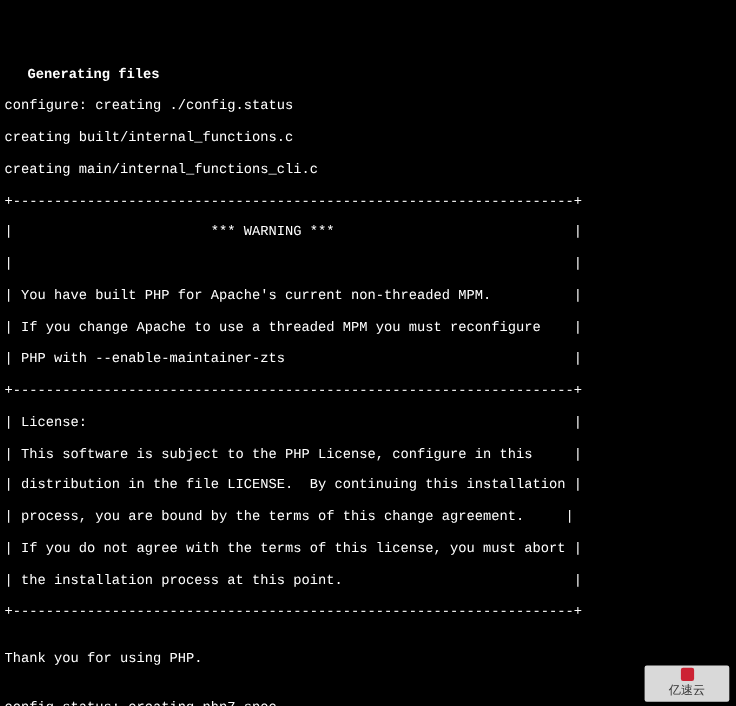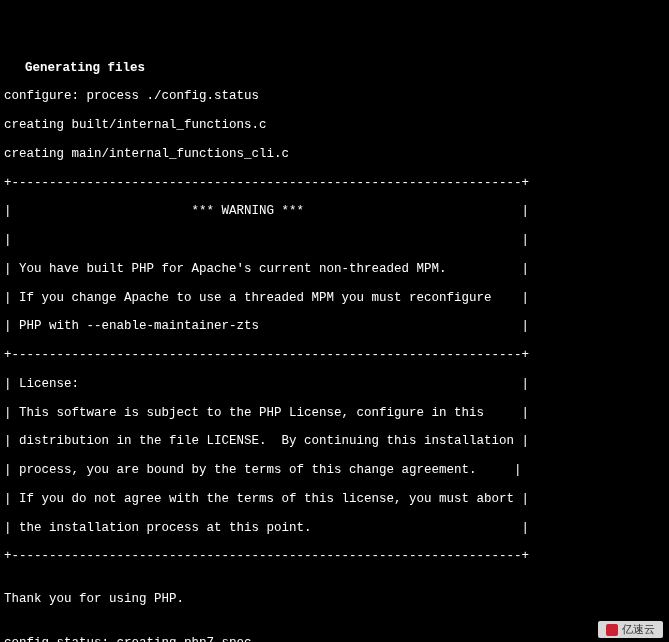--- a/index.html
+++ b/index.html
@@ -16,44 +16,45 @@
       overflow: hidden;
       position: relative;
     }
     .bold { font-weight: bold; margin-left: 21px; }
     .watermark {
       position: absolute;
       right: 6px;
       bottom: 4px;
       background: rgba(255,255,255,0.85);
       color: #333;
-      font-family: Liberation Serif, serif;
+      font-family: Liberation Mono, monospace;
       font-size: 11px;
-      padding: 2px 8px;
+      padding: 2px 22px;
       border-radius: 2px;
       display: flex;
       align-items: center;
       gap: 4px;
+      flex-direction: column;
     }
     .watermark-icon {
       width: 12px;
       height: 12px;
       background: #c23;
       border-radius: 2px;
       display: inline-block;
     }
   </style>
 </head>
 <body>
 
 
 
 <span class="bold">Generating files
 </span>
-<span>configure: process ./config.status
+<span>configure: creating ./config.status
 </span>
 <span>creating built/internal_functions.c
 </span>
 <span>creating main/internal_functions_cli.c
 </span>
 <span>+--------------------------------------------------------------------+
 </span>
 <span>|                        *** WARNING ***                             |
 </span>
 <span>|                                                                    |

